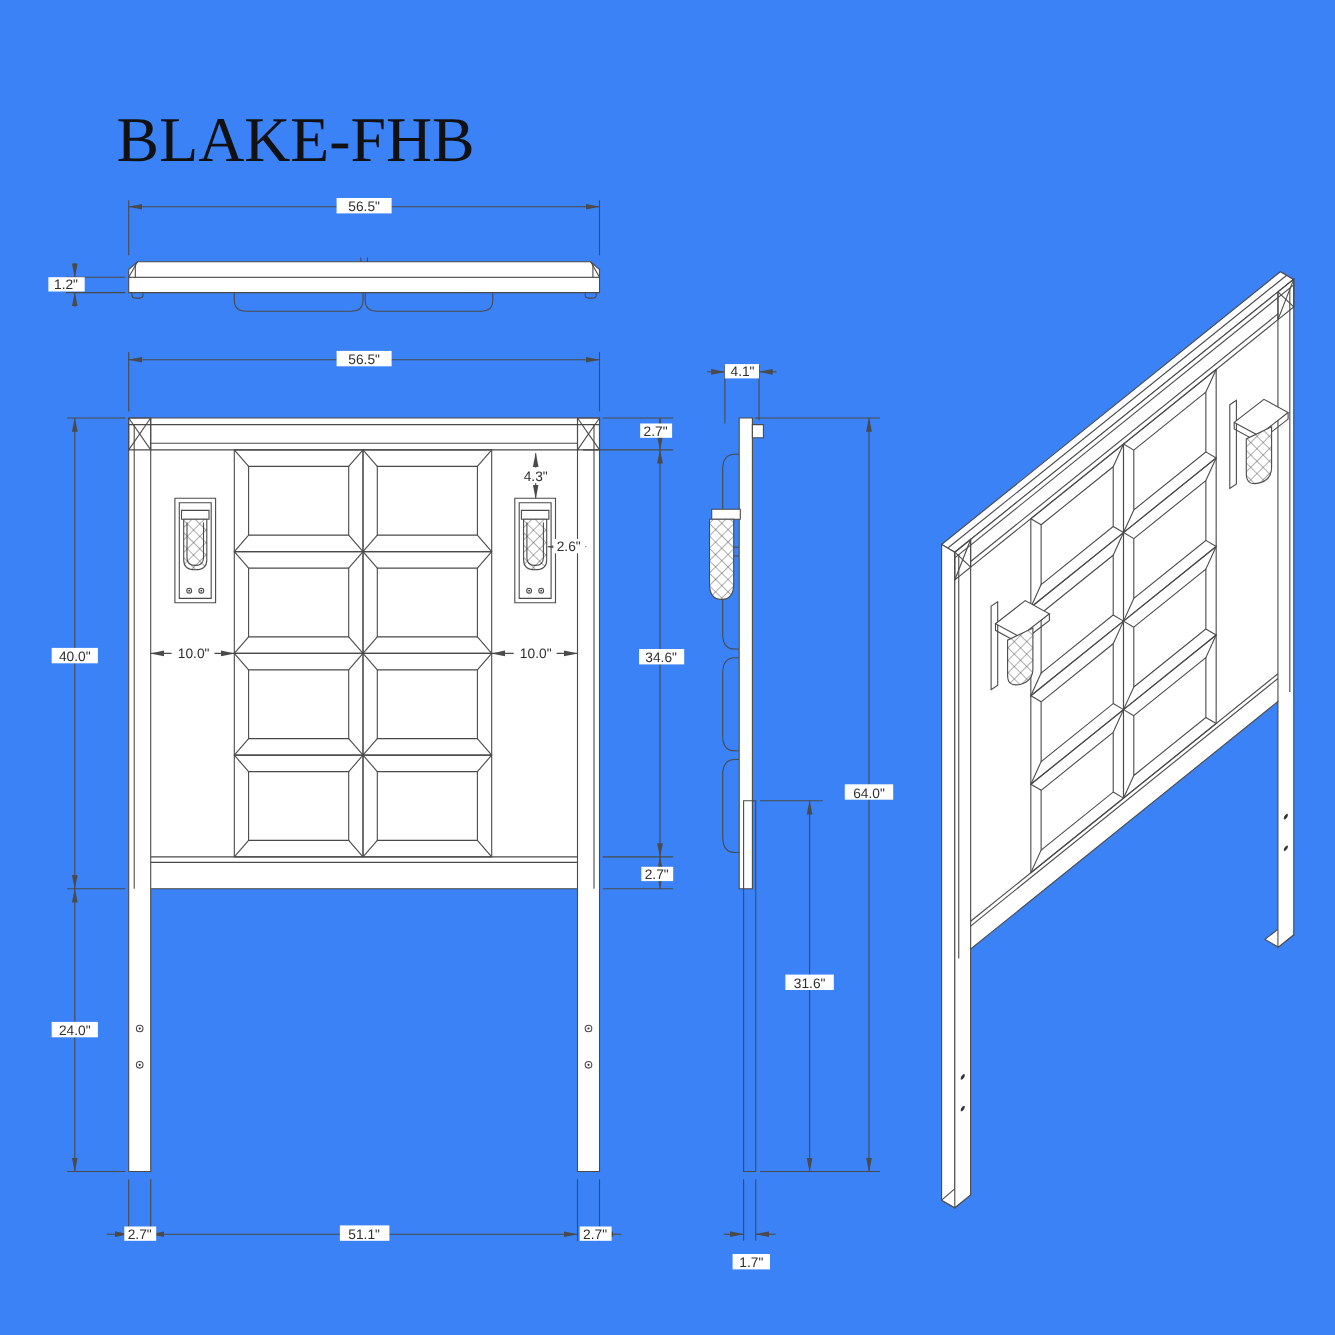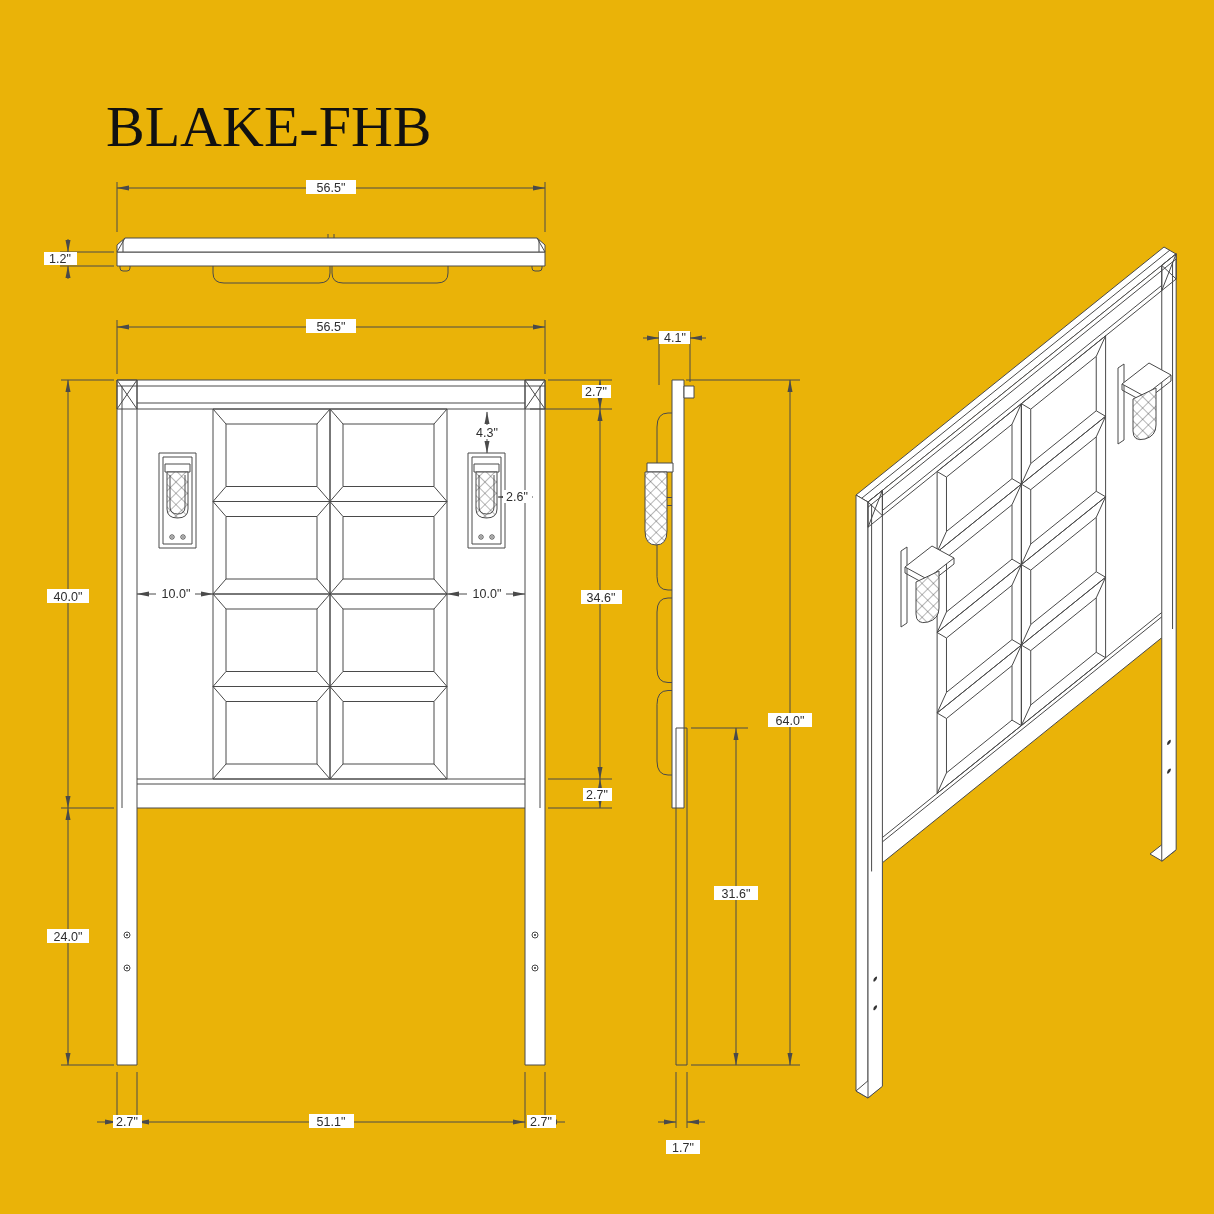--- a/index.html
+++ b/index.html
@@ -1,16 +1,16 @@
 <!DOCTYPE html>
 <html><head>
 <meta charset="utf-8">
 <style>
   html,body{margin:0;padding:0;background:#fff;}
-  .sheet{position:relative;width:1214px;height:1214px;background:#eab308;overflow:hidden;}
+  .sheet{position:relative;width:1214px;height:1214px;background:#3b82f6;overflow:hidden;}
   svg{display:block;}
   svg *{vector-effect:non-scaling-stroke;}
   .ln{stroke:#4a4a4a;stroke-width:1;fill:none;}
   .wf{stroke:#4a4a4a;stroke-width:1;fill:#fff;}
   .lat{stroke:#4a4a4a;stroke-width:1;fill:url(#latpat);}
   .dk{fill:#333;stroke:none;}
   .lbl-bg{fill:#fff;stroke:none;}
   text{font-family:"Liberation Sans","DejaVu Sans",sans-serif;font-size:12.5px;fill:#2e2e2e;}
   text.title{font-family:"Liberation Serif","DejaVu Serif",serif;font-size:58px;fill:#111;}
 </style>

